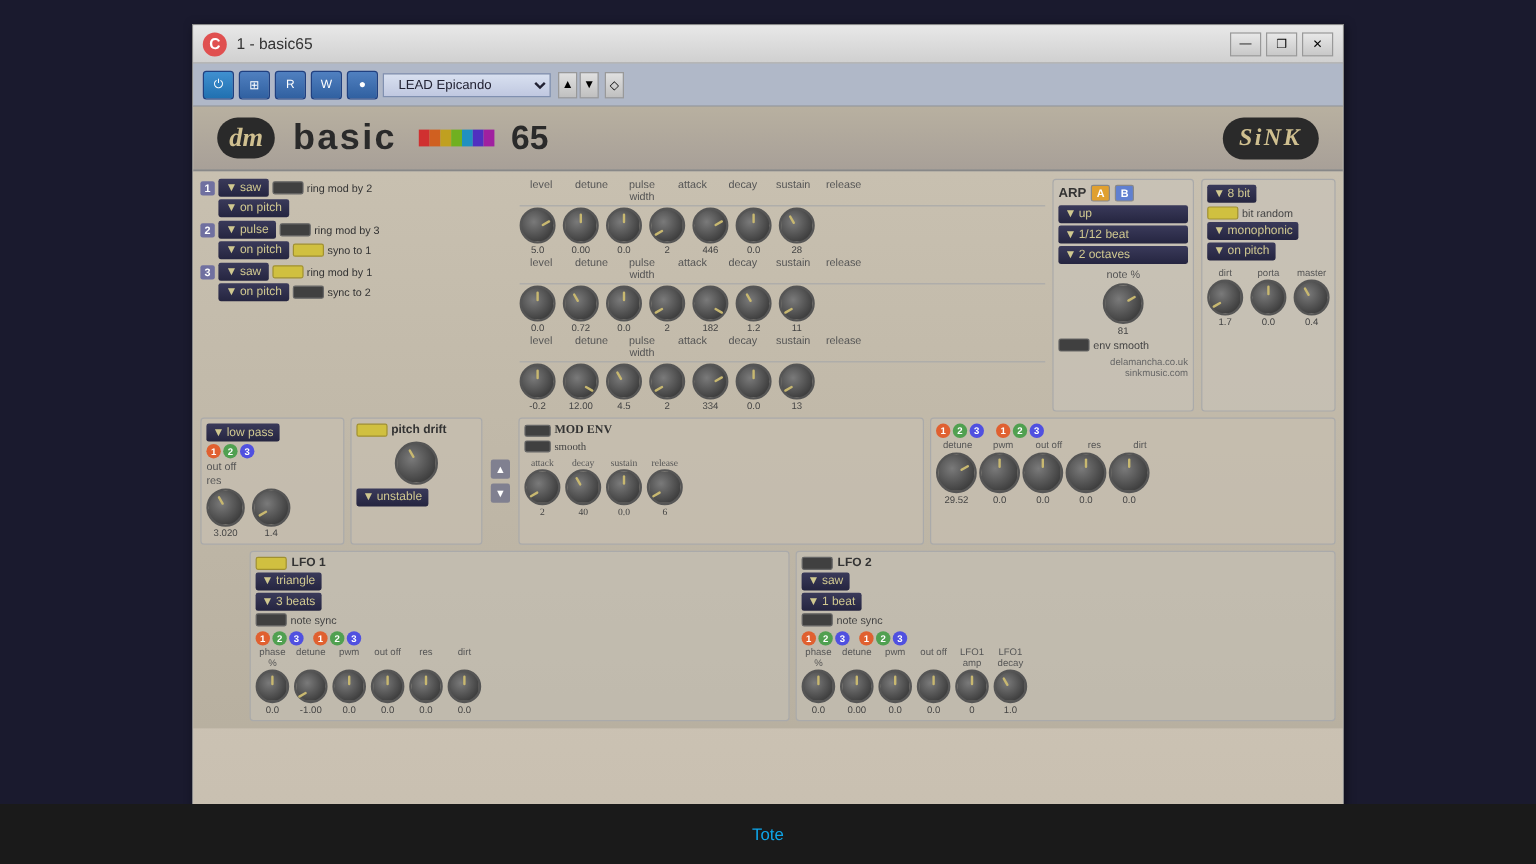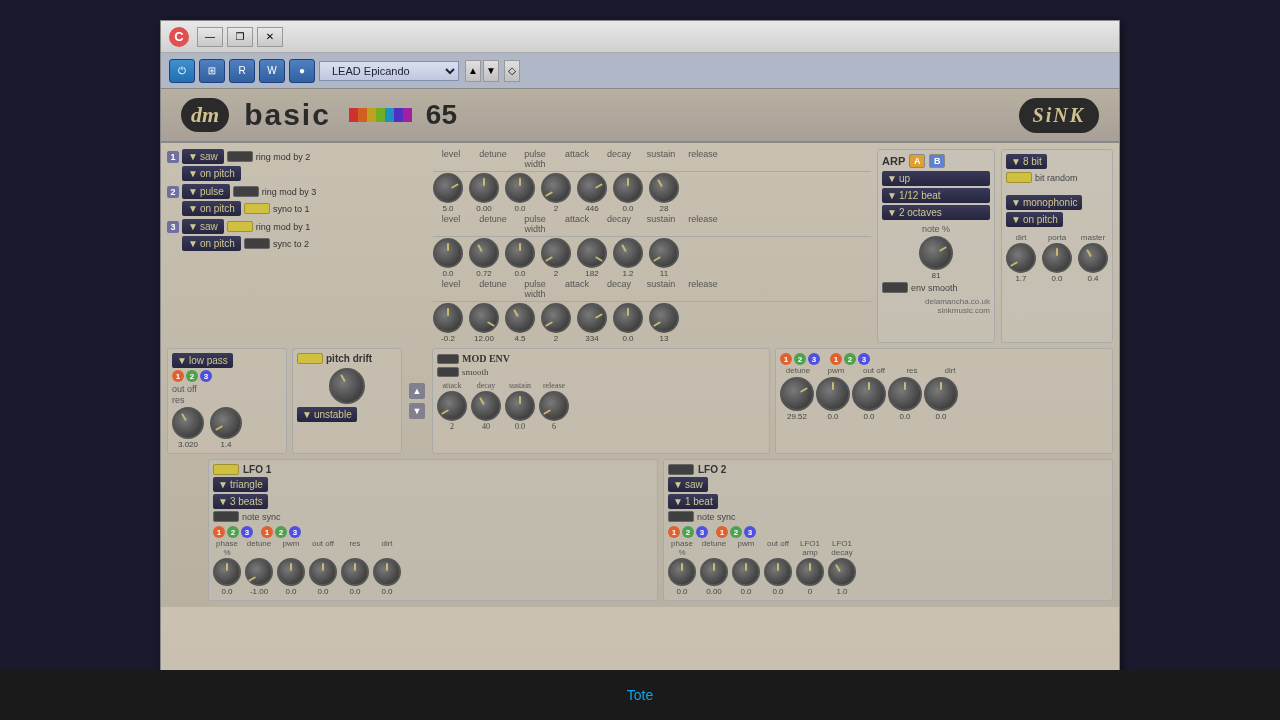--- a/index.html
+++ b/index.html
@@ -301,20 +301,21 @@
     }
 
   </style>
 </head>
 <body>
 
 <div class="window">
 
   <div class="title-bar">
     <div class="title-bar-icon">C</div>
+    <span class="title-text">1 - basic65</span>
     <div class="window-controls">
       <div class="win-btn">—</div>
       <div class="win-btn">❐</div>
       <div class="win-btn">✕</div>
     </div>
   </div>
 
   <div class="toolbar">
     <div class="toolbar-btn power">⏻</div>
     <div class="toolbar-btn">⊞</div>
@@ -581,21 +582,21 @@
           </div>
         </div>
 
         <div class="bits-panel">
           <div style="display:flex;align-items:center;gap:4px;margin-bottom:3px;">
             <button style="background:linear-gradient(to bottom,#3a3a5a,#252540);color:#d0c890;border:none;padding:2px 5px;font-size:10px;cursor:pointer;border-radius:2px;display:flex;align-items:center;gap:2px;">
                 <span>▼</span>
                 <span>8 bit</span>
               </button>
           </div>
-          <div style="display:flex;align-items:center;gap:3px;margin-bottom:12px;">
+          <div style="display:flex;align-items:center;gap:3px;margin-bottom:2px;">
             <div style="width:26px;height:11px;background:#d0c040;border:1px solid #a09030;border-radius:2px;"></div>
             <span style="font-size:9px;color:#444;">bit random</span>
           </div>
           <div style="display:flex;align-items:center;gap:3px;margin-bottom:2px;">
             <button style="background:linear-gradient(to bottom,#3a3a5a,#252540);color:#d0c890;border:none;padding:2px 5px;font-size:10px;cursor:pointer;border-radius:2px;display:flex;align-items:center;gap:2px;">
                 <span>▼</span>
                 <span>monophonic</span>
               </button>
           </div>
           <div style="display:flex;align-items:center;gap:3px;margin-bottom:6px;">

